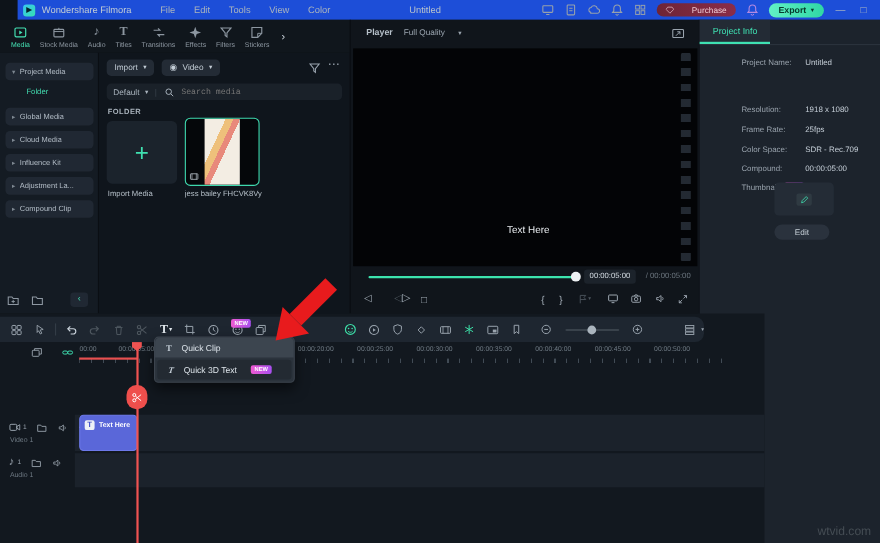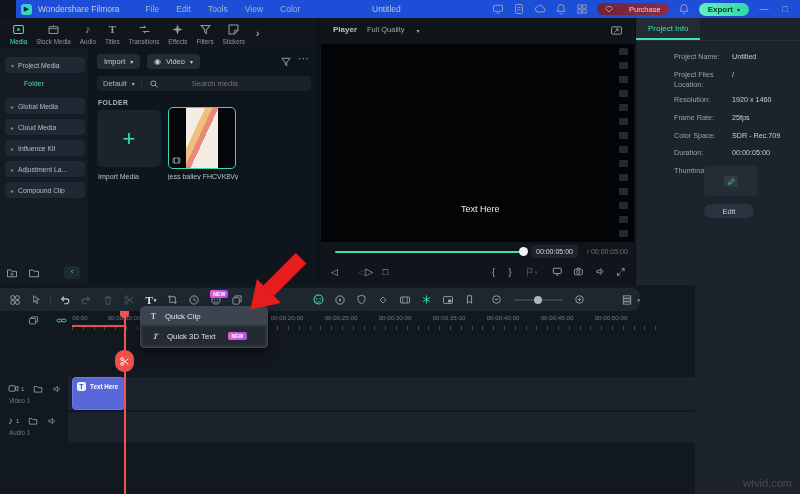--- a/index.html
+++ b/index.html
@@ -43,21 +43,21 @@
   .collapse { position:absolute; right:4px; bottom:0; width:16px; height:13px; background:#202833; border-radius:3px;
      color:#43dfb2; font-size:8px; text-align:center; line-height:12px; }
 
   
   .mediapanel { left:90px; top:48px; width:228px; height:237px; background:#0f151c; }
   .mp-pill { height:15px; background:#232b35; border-radius:4px; display:flex; align-items:center; gap:5px;
      padding:0 7px; font-size:7.5px; color:#c3cdd6; }
   .mp-search { position:absolute; left:7px; top:28px; width:214px; height:15px; background:#1a2129; border-radius:4px;
      display:flex; align-items:center; font-size:7.5px; color:#aab4be; padding:0 6px; gap:6px; }
   .mp-search input { background:transparent; border:0; outline:none; color:#8d97a1; font-size:7.5px; width:110px;
-     font-family:Liberation Sans, sans-serif;margin-left:27px; }
+     font-family:Liberation Mono, monospace; }
   .mp-folder-label { position:absolute; left:8px; top:51px; font-size:6.8px; font-weight:bold; color:#aab4bd; letter-spacing:.4px; }
   .tile-import { position:absolute; left:7px; top:62px; width:64px; height:57px; background:#1b232c; border-radius:5px;
      display:flex; align-items:center; justify-content:center; color:#3fe0b0; font-size:22px; font-weight:300; }
   .tile-clip { position:absolute; left:78px; top:59px; width:68px; height:62px; background:#05070a; border-radius:5px;
      border:1.5px solid #3fd9ae; overflow:hidden; }
   .clip-art { position:absolute; left:17px; top:0; width:32px; height:100%;
      background:linear-gradient(115deg,#f3ede3 0 32%,#eec07b 32% 44%,#e8897b 44% 54%,#f3ede3 54% 100%); }
   .tile-label { position:absolute; font-size:7px; color:#b6c0c9; white-space:nowrap; }
 
   
@@ -547,38 +547,34 @@
     </div>
   </div>
 
   <div class="rightpanel abs">
     <div class="pi-tab">Project Info</div>
     <div class="pi-sep"></div>
     <div class="pi-row" style="top:34px">
       <span class="pi-l">Project Name:</span>
       <span class="pi-v">Untitled</span>
     </div>
-    <div class="pi-row" style="top:52px">
-      <span class="pi-l">Project Files Location:</span>
-      <span class="pi-v">/</span>
-    </div>
     <div class="pi-row" style="top:77px">
       <span class="pi-l">Resolution:</span>
-      <span class="pi-v">1920 x 1460</span>
+      <span class="pi-v">1918 x 1080</span>
     </div>
     <div class="pi-row" style="top:95px">
       <span class="pi-l">Frame Rate:</span>
       <span class="pi-v">25fps</span>
     </div>
     <div class="pi-row" style="top:113px">
       <span class="pi-l">Color Space:</span>
       <span class="pi-v">SDR - Rec.709</span>
     </div>
     <div class="pi-row" style="top:130px">
-      <span class="pi-l">Duration:</span>
+      <span class="pi-l">Compound:</span>
       <span class="pi-v">00:00:05:00</span>
     </div>
     <div class="pi-row" style="top:148px">
       <span class="pi-l" style="width:auto;margin-right:3px">Thumbnail:</span>
       <span class="badge-new">NEW</span>
     </div>
     <div class="pi-thumbbox">
       <span class="pi-pen">
         <svg class="ic" width="9" height="9" viewBox="0 0 16 16" style="color:#3fe0b2">
             <use href="#s-pen"></use>

